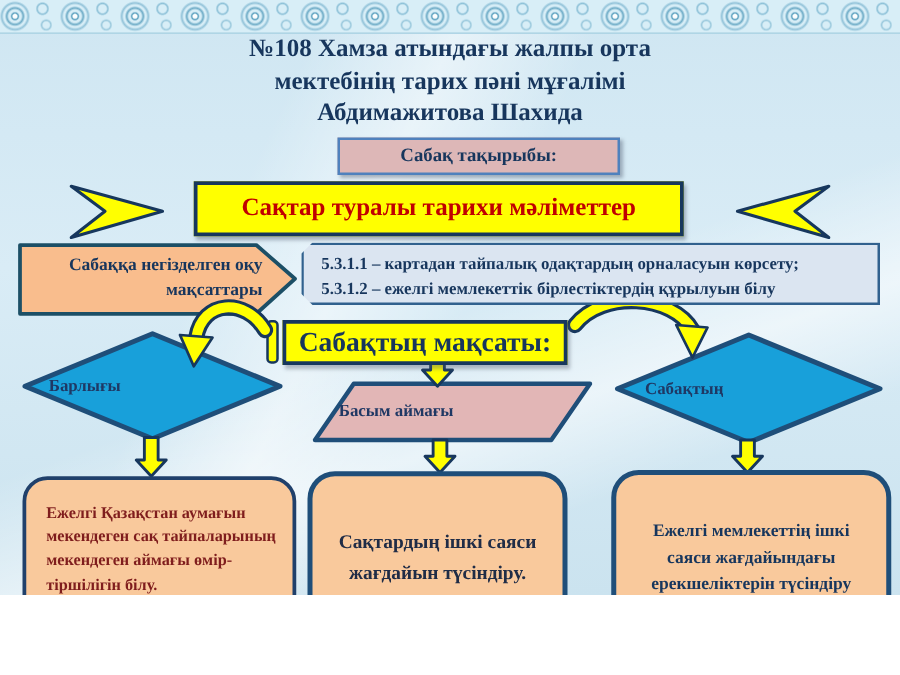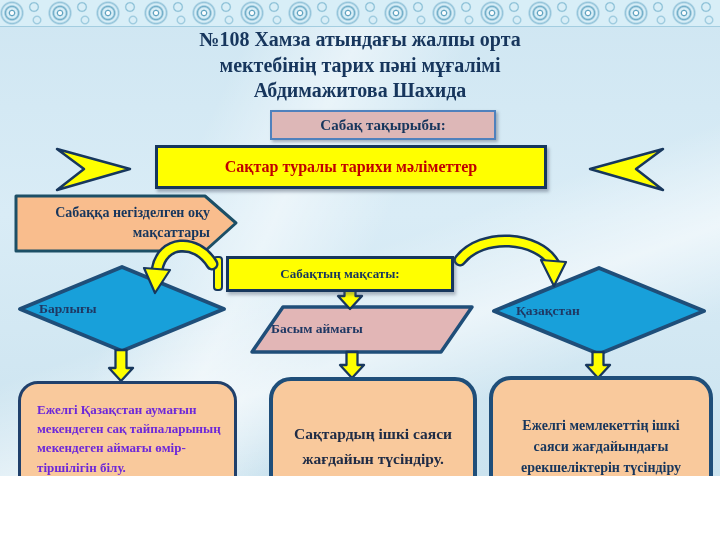--- a/index.html
+++ b/index.html
@@ -51,21 +51,21 @@
     background:#ddb7b7; border:2px solid #4f81bd;
     box-shadow:2px 2px 3px rgba(80,90,110,.45);
     text-align:center; font-weight:bold; font-size:15px; line-height:26px;
     color:#17365d; z-index:3;margin-left:24px;
   }
 
   .banner-rect {
     position:absolute; left:155px; top:145px; width:392px; height:44px;
     background:#ffff00; border:3px solid #17375d;
     box-shadow:2px 3px 3px rgba(80,90,110,.45);
-    text-align:center; font-weight:bold; font-size:16px; line-height:37px;
+    text-align:center; font-weight:bold; font-size:20px; line-height:37px;
     color:#c00000; z-index:3;
   }
 
   .flow { position:absolute; left:0; top:0; width:720px; height:540px; z-index:2; }
 
   .pentagon-label {
     position:absolute; left:18px; top:197px; width:192px; height:52px;
     display:flex; align-items:center; justify-content:center; text-align:right;
     font-weight:bold; font-size:14px; line-height:1.45; color:#17365d; z-index:3;
   }
@@ -79,43 +79,43 @@
   }
   .objectives-text {
     padding:5px 8px 0 14px;
     font-weight:bold; font-size:13.5px; line-height:1.5; color:#17365d;
   }
 
   .goal-box {
     position:absolute; left:226px; top:256px; width:228px; height:36px;
     background:#ffff00; border:3px solid #17375d;
     box-shadow:2px 3px 3px rgba(80,90,110,.4);
-    text-align:center; font-weight:bold; font-size:13px; line-height:29px;
+    text-align:center; font-weight:bold; font-size:22px; line-height:29px;
     color:#17365d; z-index:3;
   }
 
   .audience-label {
     position:absolute; text-align:left; font-weight:bold; font-size:13.5px;
     color:#1f3864; z-index:3;
   }
   .audience-all  { left:39px;  top:301px; width:166px; }
   .audience-most { left:271px; top:321px; width:180px; }
   .audience-some { left:516px; top:303px; width:166px; }
 
   .outcome-box {
     position:absolute; background:#f9c99c; z-index:3;
   }
   .outcome-all {
     left:18px; top:381px; width:219px; height:131px;
     border:3.5px solid #20406b; border-radius:20px;
-    font-weight:bold; font-size:13px; line-height:1.48; color:#6d28d9;
+    font-weight:bold; font-size:13px; line-height:1.48; color:#7f1d1d;
     padding:16px 10px 0 16px; text-align:left;
   }
   .outcome-most {
-    left:269px; top:377px; width:208px; height:139px;
+    left:246px; top:377px; width:208px; height:139px;
     border:4px solid #1f4e79; border-radius:22px;
     display:flex; align-items:center; text-align:center;
     font-weight:bold; font-size:15.5px; line-height:1.55; color:#202c46;
     padding:0 14px;
   }
   .outcome-some {
     left:489px; top:376px; width:224px; height:141px;
     border:4px solid #1f4e79; border-radius:22px;
     display:flex; align-items:center; justify-content:center; text-align:center;
     font-weight:bold; font-size:14px; line-height:1.5; color:#17365d;
@@ -173,28 +173,32 @@
     <polygon points="115.5,350 126.5,350 126.5,368 133,368 121,381 109,368 115.5,368" fill="#ffff00" stroke="#17375d" stroke-width="2.3" stroke-linejoin="round"></polygon>
     <polygon points="592.5,352 603.5,352 603.5,365 610,365 598,378 586,365 592.5,365" fill="#ffff00" stroke="#17375d" stroke-width="2.3" stroke-linejoin="round"></polygon>
   </svg>
 
   <div class="banner-rect">
     <span>Сақтар туралы тарихи мәліметтер</span>
   </div>
 
   <div class="pentagon-label">Сабаққа негізделген оқу мақсаттары</div>
 
+  <div class="objectives-box">
+    <div class="objectives-text pre">5.3.1.1 – картадан тайпалық одақтардың орналасуын көрсету;
+5.3.1.2 – ежелгі мемлекеттік бірлестіктердің құрылуын білу</div>
+  </div>
 
   <div class="goal-box">
     <span>Сабақтың мақсаты:</span>
   </div>
 
   <div class="audience-label audience-all">Барлығы</div>
   <div class="audience-label audience-most">Басым аймағы</div>
-  <div class="audience-label audience-some">Қазақстан</div>
+  <div class="audience-label audience-some">Сабақтың</div>
 
   <div class="outcome-box outcome-all">
     <span>Ежелгі Қазақстан аумағын мекендеген сақ тайпаларының мекендеген аймағы өмір-тіршілігін білу.</span>
   </div>
   <div class="outcome-box outcome-most">
     <span>Сақтардың ішкі саяси жағдайын түсіндіру.</span>
   </div>
   <div class="outcome-box outcome-some">
     <span>Ежелгі мемлекеттің ішкі саяси жағдайындағы ерекшеліктерін түсіндіру</span>
   </div>

